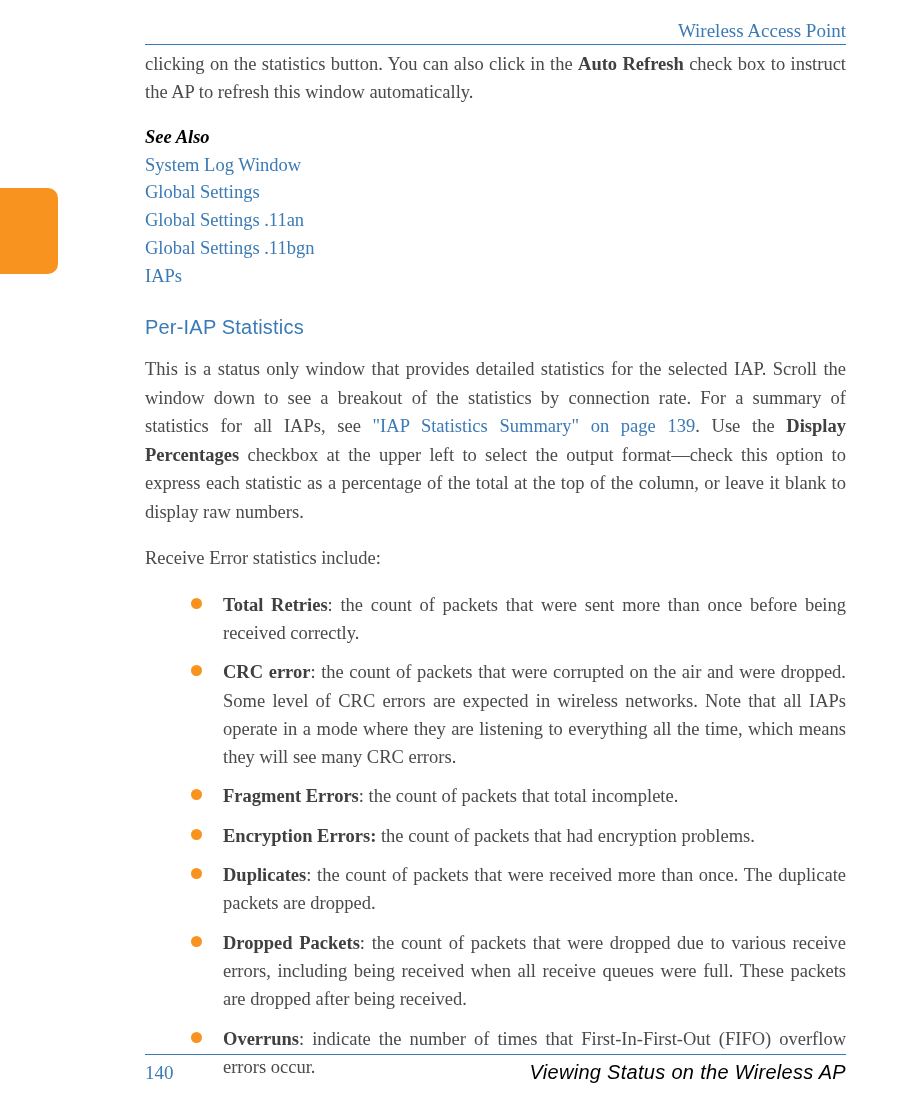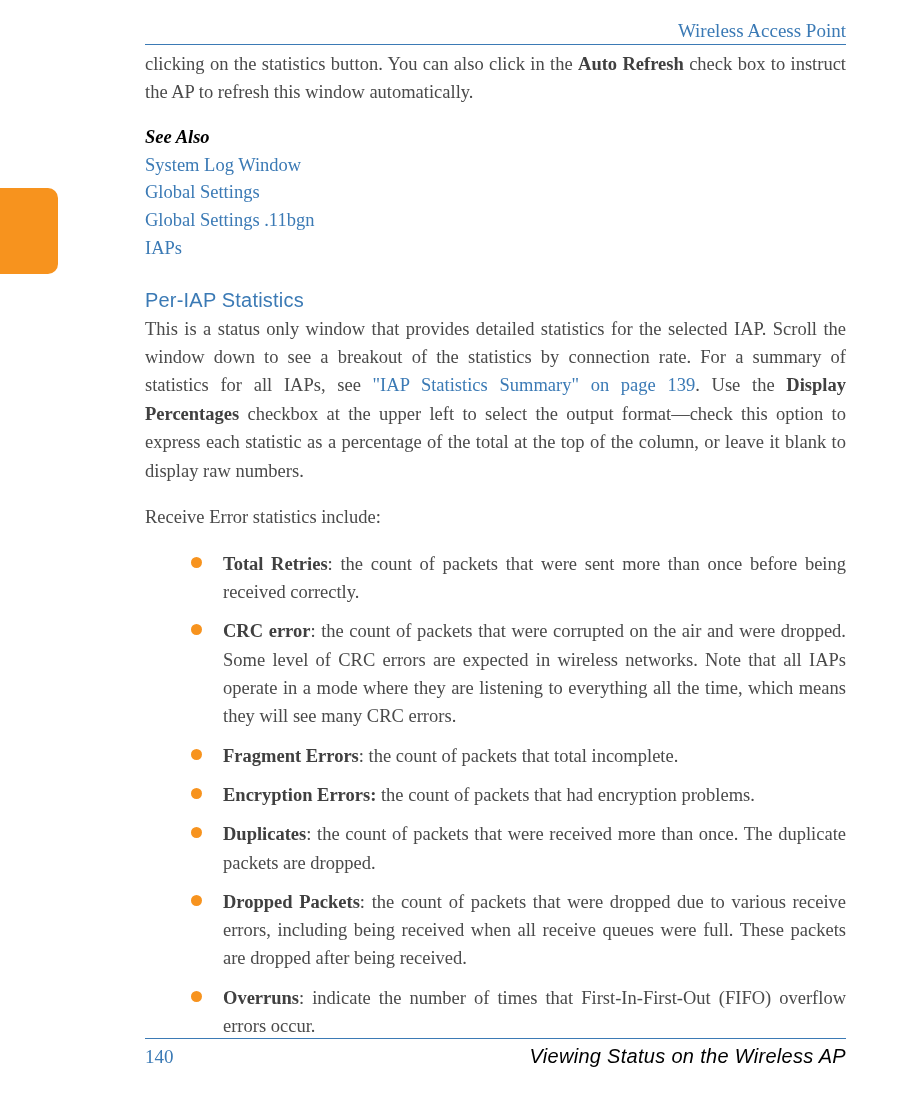--- a/index.html
+++ b/index.html
@@ -59,21 +59,21 @@
     .link-item {
       color: #3b7ab5;
       font-size: 18.5px;
       line-height: 1.5;
       cursor: pointer;
     }
     .subsection-heading {
       color: #3b7ab5;
       font-size: 20px;
       font-family: Verdana, Geneva, sans-serif;
-      margin-bottom: 3px;
+      margin-bottom: 16px;
       letter-spacing: 0.2px;
     }
     .body-text {
       font-size: 18.5px;
       line-height: 1.54;
       text-align: justify;
       color: #4a4a4a;
       margin-bottom: 18px;
     }
     .cross-ref {
@@ -99,21 +99,21 @@
       position: absolute;
       left: 0;
       top: 7px;
       width: 11px;
       height: 11px;
       background: #f7931e;
       border-radius: 50%;
     }
     .footer {
       position: absolute;
-      bottom: 46px;
+      bottom: 30px;
       left: 145px;
       right: 55px;
       border-top: 1px solid #3b7ab5;
       padding-top: 6px;
       display: flex;
       justify-content: space-between;
       align-items: baseline;
     }
     .page-number {
       color: #3b7ab5;
@@ -136,20 +136,21 @@
   <div class="header-title">Wireless Access Point</div>
 
   <p class="intro-text">
     <span>clicking on the statistics button. You can also click in the </span><span class="bold">Auto Refresh</span><span> check box to instruct the AP to refresh this window automatically.</span>
   </p>
 
   <div class="see-also-heading">See Also</div>
   <div class="link-list">
     <div class="link-item">System Log Window</div>
     <div class="link-item">Global Settings</div>
+    <div class="link-item">Global Settings .11an</div>
     <div class="link-item">Global Settings .11bgn</div>
     <div class="link-item">IAPs</div>
   </div>
 
   <div class="subsection-heading">Per-IAP Statistics</div>
   <p class="body-text">
     <span>This is a status only window that provides detailed statistics for the selected IAP. Scroll the window down to see a breakout of the statistics by connection rate. For a summary of statistics for all IAPs, see </span><span class="cross-ref">"IAP Statistics Summary" on page 139</span><span>. Use the </span><span class="bold">Display Percentages</span><span> checkbox at the upper left to select the output format—check this option to express each statistic as a percentage of the total at the top of the column, or leave it blank to display raw numbers.</span>
   </p>
   <p class="body-text">Receive Error statistics include:</p>
 

